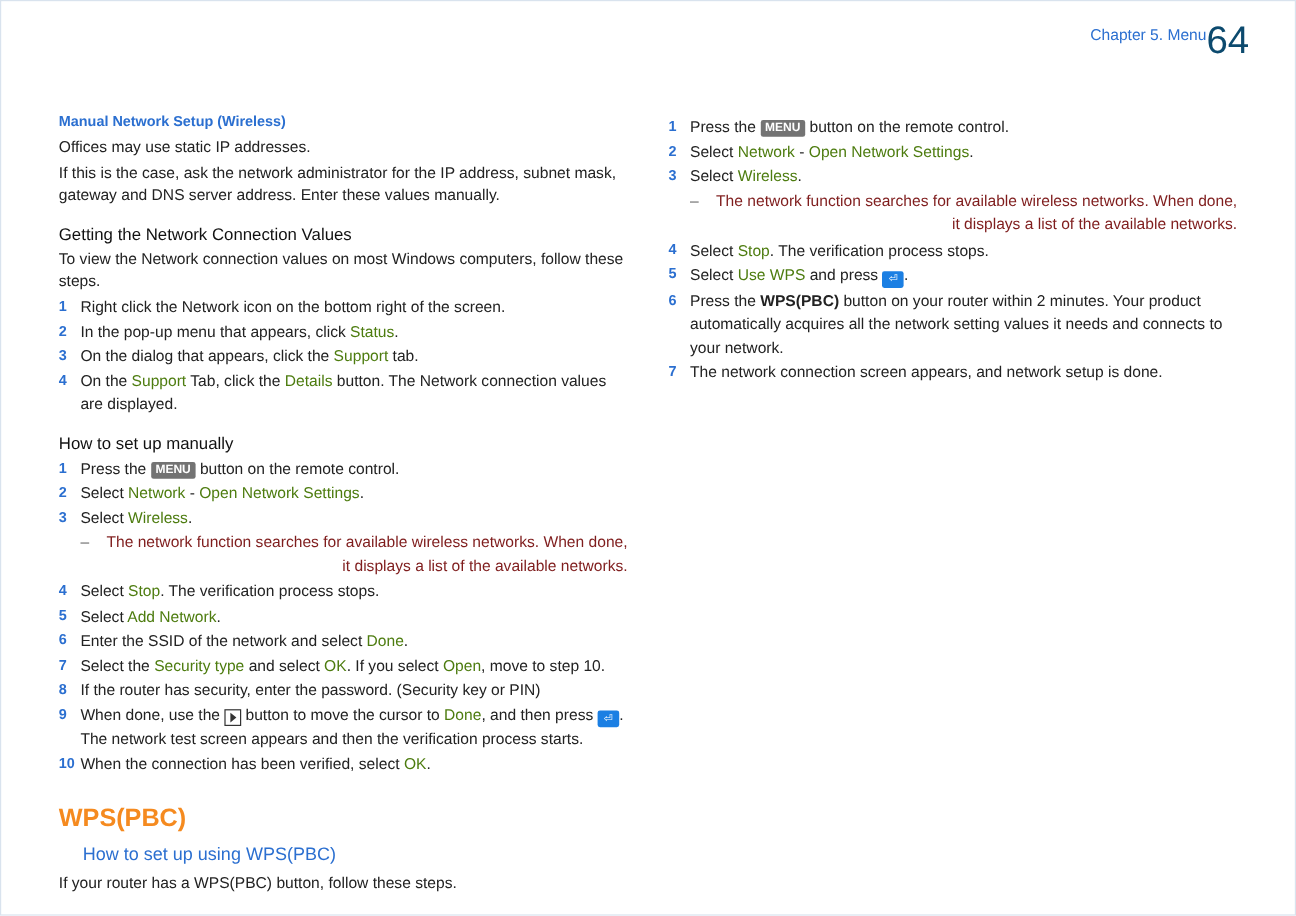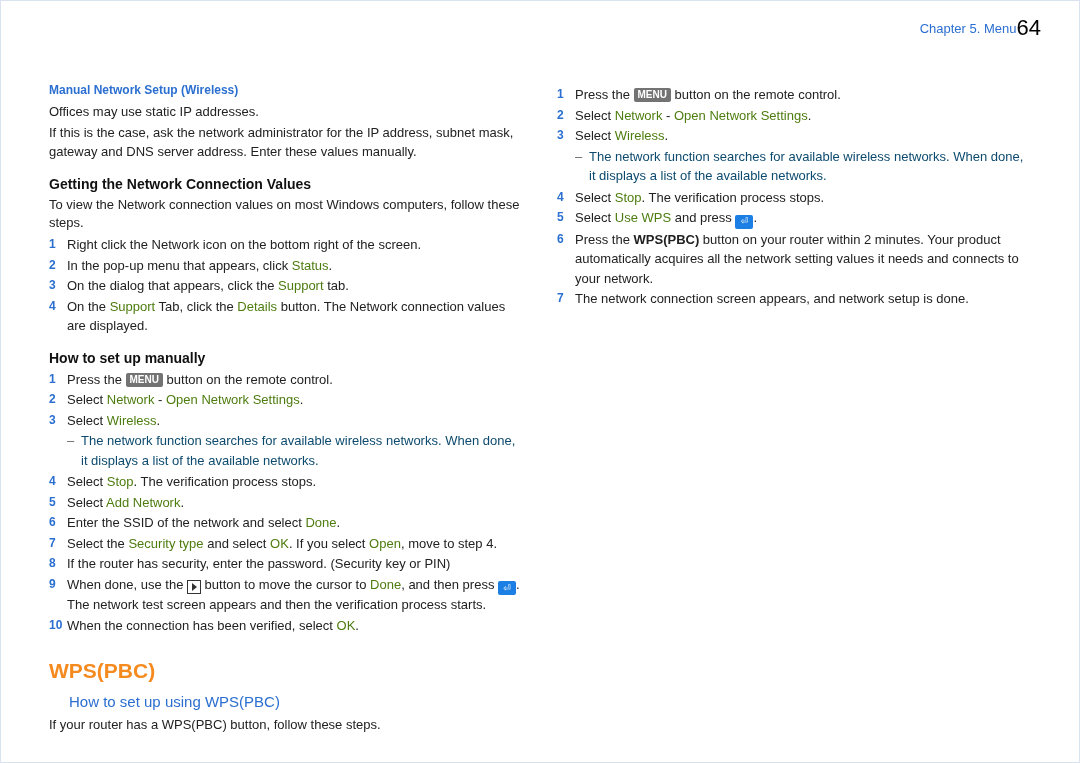--- a/index.html
+++ b/index.html
@@ -18,22 +18,22 @@
     justify-content: flex-end;
     align-items: flex-start;
     padding: 14px 38px 8px 48px;
   }
   .chapter {
     color: #2b6fd0;
     font-size: 13px;
     margin-top: 6px;
   }
   .page-number {
-    color: #000000;
-    font-size: 22px;
+    color: #0c4a6e;
+    font-size: 32px;
     font-weight: 400;
   }
   .columns {
     display: flex;
     gap: 34px;
     padding: 0 48px;
     margin-top: 34px;
   }
   .col {
     flex: 1;
@@ -55,21 +55,21 @@
   .h-sub-blue {
     color: #2b6fd0;
     font-size: 15px;
     font-weight: 400;
     margin-bottom: 6px;
     margin-left: 20px;
   }
   .h-black {
     color: #111;
     font-size: 14px;
-    font-weight: 700;
+    font-weight: 400;
     margin-top: 14px;
     margin-bottom: 4px;
   }
   p.body {
     line-height: 1.45;
     margin-bottom: 2px;
   }
   ol.steps {
     list-style: none;
     counter-reset: step;
@@ -85,25 +85,26 @@
   ol.steps > li::before {
     content: counter(step);
     position: absolute;
     left: 0;
     top: 0;
     color: #2b6fd0;
     font-weight: 700;
     font-size: 12px;
   }
   .sub-note {
-    color: #0c4a6e;
+    color: #7f1d1d;
     padding-left: 32px;
     position: relative;
     line-height: 1.5;
     margin-bottom: 2px;
+    text-align: right;
   }
   .sub-note::before {
     content: "–";
     position: absolute;
     left: 18px;
     color: #666;
   }
   .link { color: #4d7c0f; }
   .bold { font-weight: 700; }
   .menu-badge {
@@ -178,21 +179,21 @@
     <ol class="steps">
       <li><span>Press the </span><span class="menu-badge">MENU</span><span> button on the remote control.</span></li>
       <li><span>Select </span><span class="link">Network</span><span> - </span><span class="link">Open Network Settings</span><span>.</span></li>
       <li><span>Select </span><span class="link">Wireless</span><span>.</span></li>
     </ol>
     <div class="sub-note">The network function searches for available wireless networks. When done, it displays a list of the available networks.</div>
     <ol class="steps" style="counter-reset: step 3;">
       <li><span>Select </span><span class="link">Stop</span><span>. The verification process stops.</span></li>
       <li><span>Select </span><span class="link">Add Network</span><span>.</span></li>
       <li><span>Enter the SSID of the network and select </span><span class="link">Done</span><span>.</span></li>
-      <li><span>Select the </span><span class="link">Security type</span><span> and select </span><span class="link">OK</span><span>. If you select </span><span class="link">Open</span><span>, move to step 4.</span></li>
+      <li><span>Select the </span><span class="link">Security type</span><span> and select </span><span class="link">OK</span><span>. If you select </span><span class="link">Open</span><span>, move to step 10.</span></li>
       <li><span>If the router has security, enter the password. (Security key or PIN)</span></li>
       <li><span>When done, use the </span><span class="icon-play"></span><span> button to move the cursor to </span><span class="link">Done</span><span>, and then press </span><span class="icon-box">⏎</span><span>. The network test screen appears and then the verification process starts.</span></li>
       <li><span>When the connection has been verified, select </span><span class="link">OK</span><span>.</span></li>
     </ol>
 
     <div class="h-orange">WPS(PBC)</div>
     <div class="h-sub-blue">How to set up using WPS(PBC)</div>
     <p class="body">If your router has a WPS(PBC) button, follow these steps.</p>
   </div>
 

